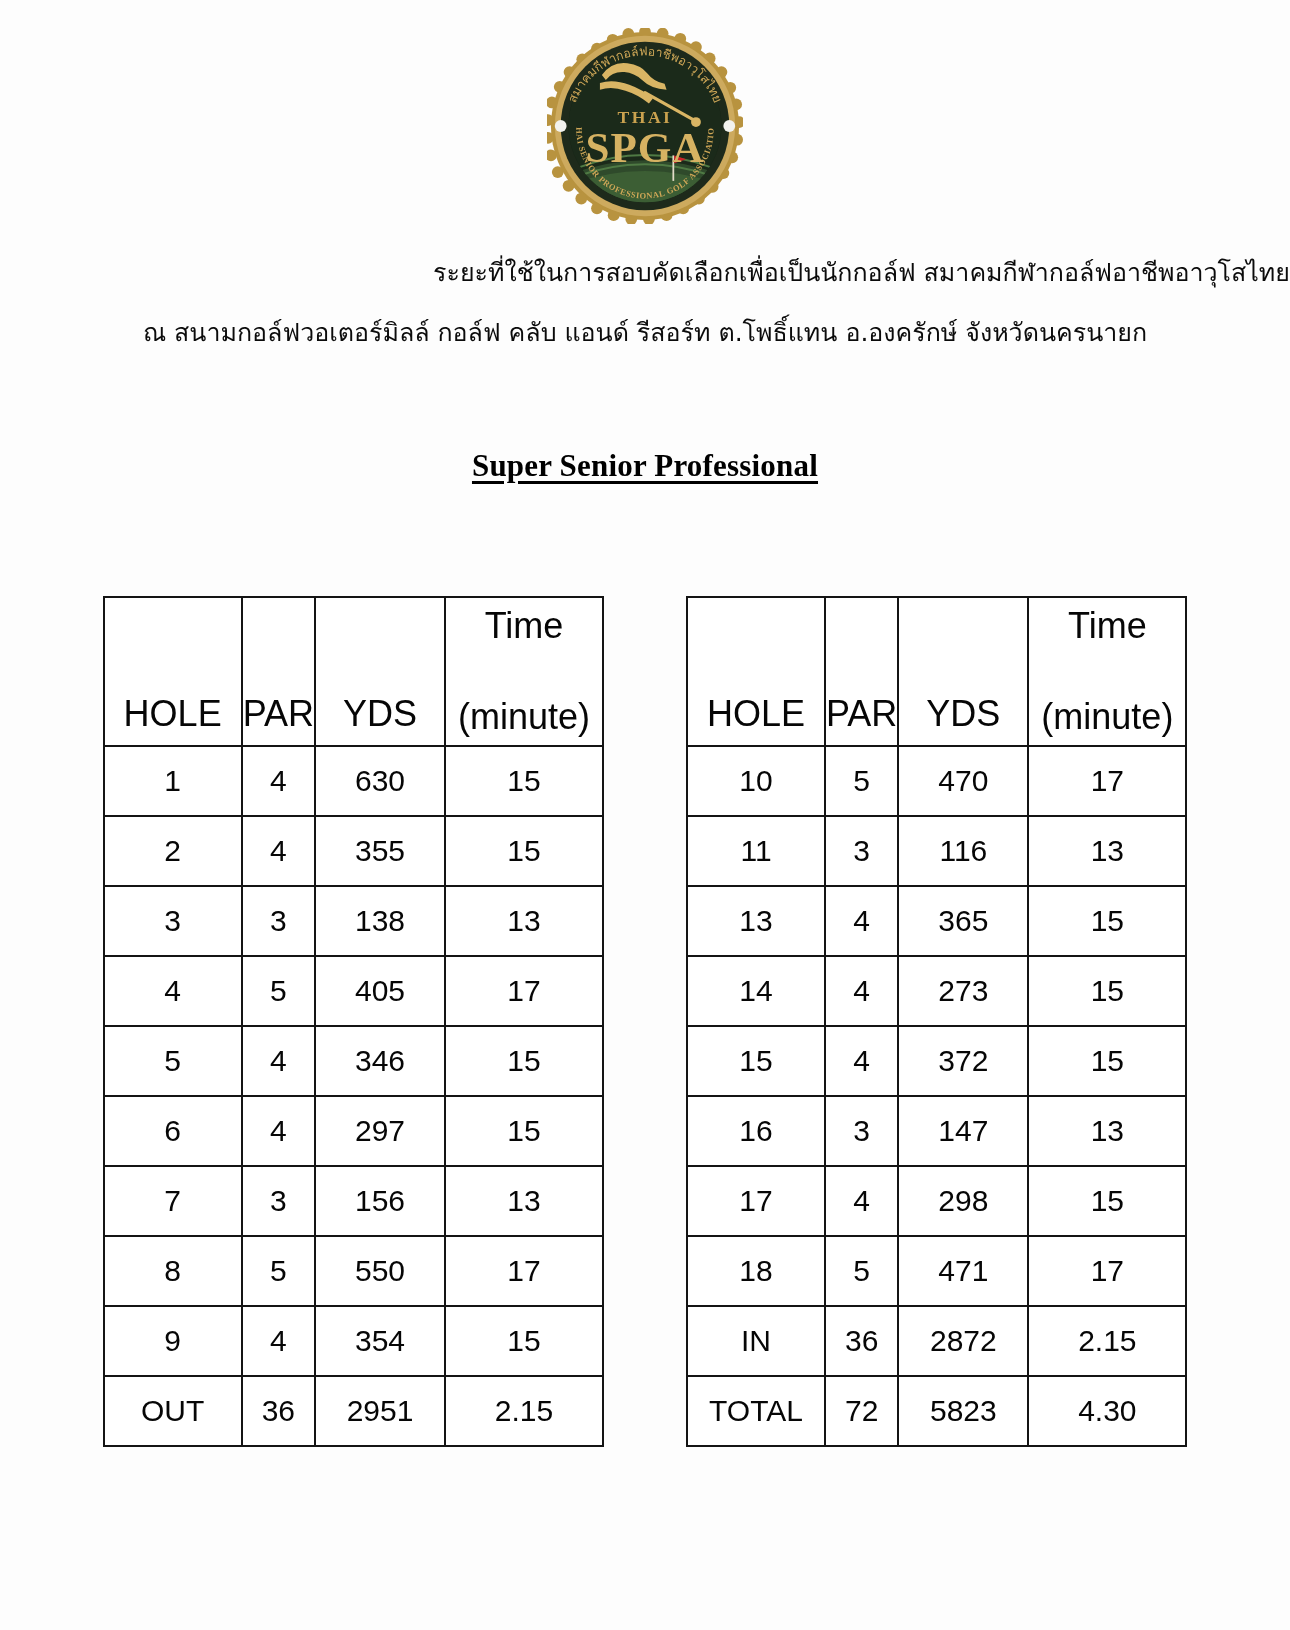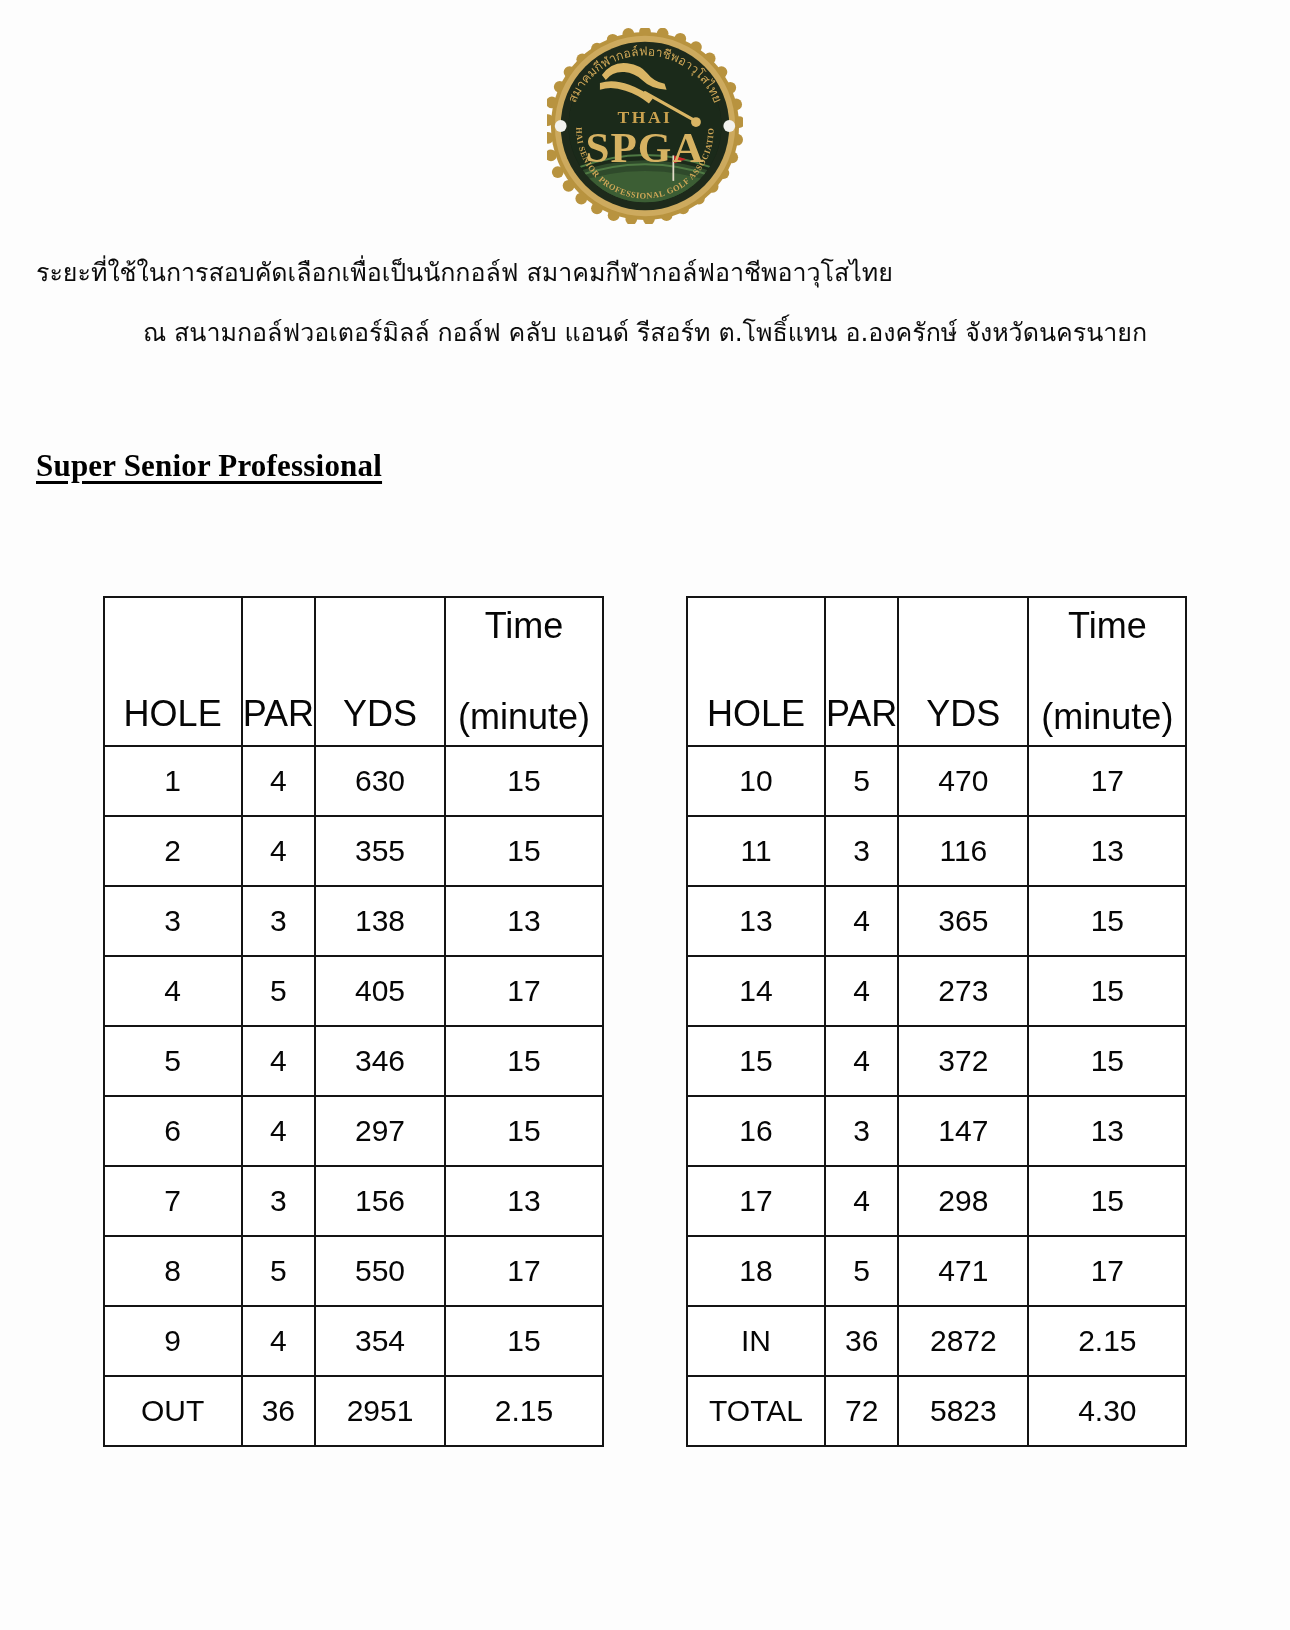--- a/index.html
+++ b/index.html
@@ -32,47 +32,46 @@
   }
   .logo {
     position: relative;
     width: 196px;
     height: 196px;
   }
   .logo svg { display:block; }
 
   
   .thai-line-1 {
-    text-align: left;
+    text-align: right;
     font-family: "DejaVu Sans", sans-serif;
     font-size: 25px;
     letter-spacing: 0px;
     margin-top: 34px;
     color: #0b0b0b;
     line-height: 1.2;
-    padding-left: 36px;
   }
   .thai-line-2 {
     text-align: center;
     font-family: "DejaVu Sans", sans-serif;
     font-size: 25px;
     margin-top: 30px;
     color: #0b0b0b;
     line-height: 1.2;
   }
   .thai-line-2 span {
     text-underline-offset: 6px;
   }
   .section-title {
+    text-align: center;
     font-family: "Liberation Serif", "DejaVu Serif", serif;
     font-weight: bold;
     font-size: 31px;
     margin-top: 100px;
     letter-spacing: 0.2px;
-    padding-left: 36px;
   }
   .section-title span {
     text-decoration: underline;
     text-underline-offset: 5px;
   }
 
   
   .tables {
     position: absolute;
     left: 0;

